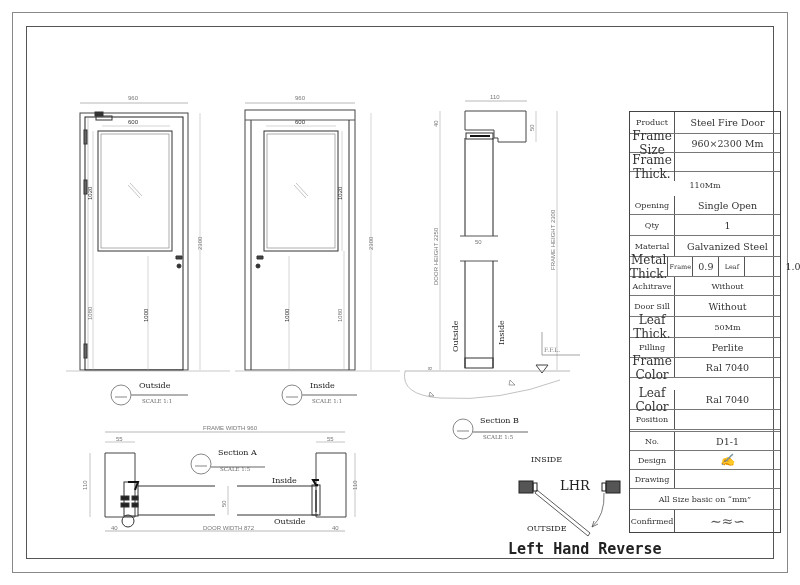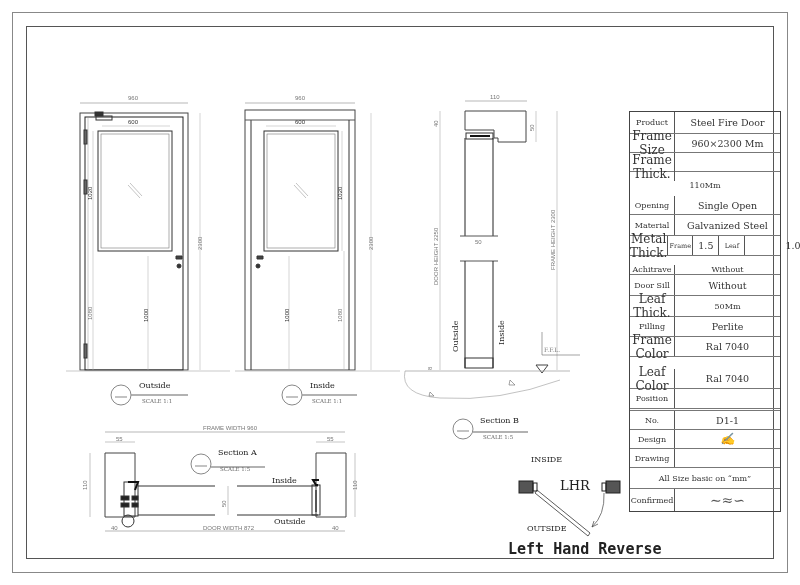--- a/index.html
+++ b/index.html
@@ -213,33 +213,37 @@
   </div>
   <div class="row" style="height:19px;flex-direction:column;">
     <div class="k small">Frame Thick.</div>
     <div class="v small">110Mm</div>
   </div>
   <div class="row" style="height:19px;margin-top:24px;">
     <div class="k">Opening</div>
     <div class="v">Single Open</div>
   </div>
   <div class="row" style="height:21px;">
+    <div class="k">Qty</div>
+    <div class="v">1</div>
+  </div>
+  <div class="row" style="height:21px;">
     <div class="k">Material</div>
     <div class="v">Galvanized Steel</div>
   </div>
   <div class="row mt" style="height:20px;">
     <div class="k small">Metal Thick.</div>
     <div class="v">
       <span class="cell" style="width:24px;font-size:6.5px;">Frame</span>
-      <span class="cell" style="width:25px;">1.5</span>
+      <span class="cell" style="width:25px;">0.9</span>
       <span class="cell" style="width:25px;font-size:6.5px;">Leaf</span>
       <span class="cell" style="flex:1;">1.0</span>
     </div>
   </div>
-  <div class="row" style="height:19px;align-items:flex-end;">
+  <div class="row" style="height:19px;">
     <div class="k">Achitrave</div>
     <div class="v small">Without</div>
   </div>
   <div class="row" style="height:21px;">
     <div class="k">Door Sill</div>
     <div class="v">Without</div>
   </div>
   <div class="row" style="height:21px;">
     <div class="k small">Leaf Thick.</div>
     <div class="v small">50Mm</div>

